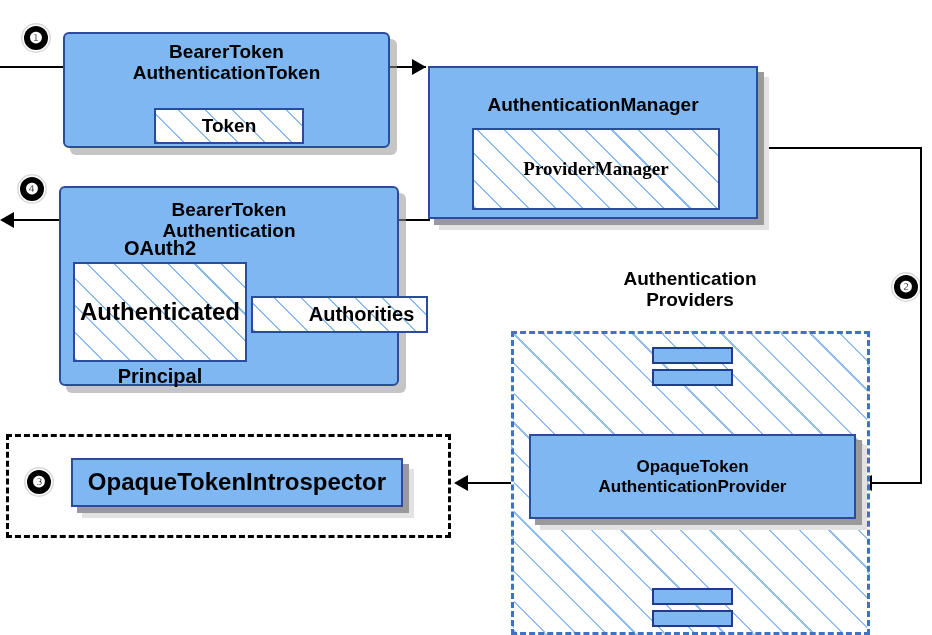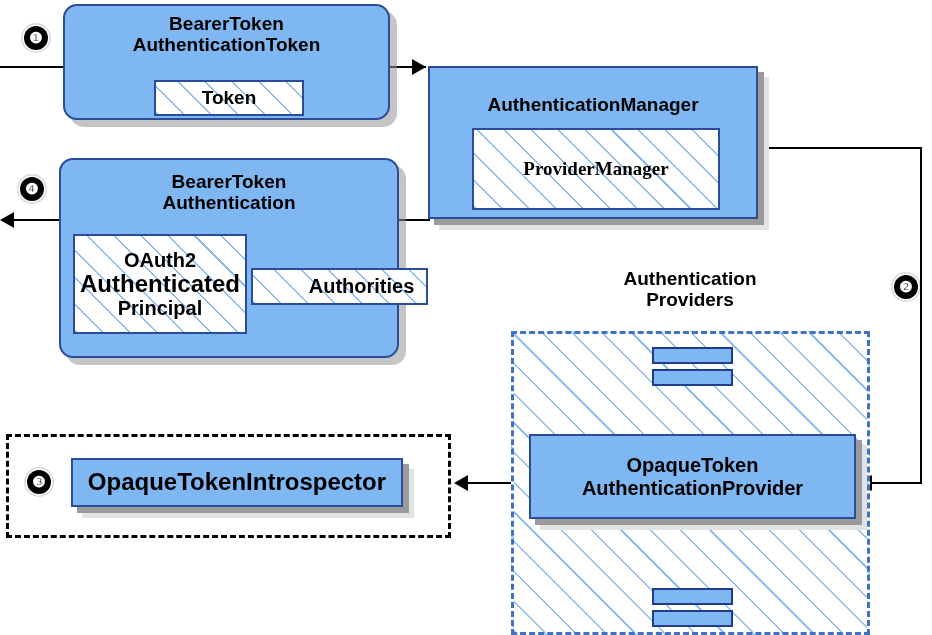--- a/index.html
+++ b/index.html
@@ -4,21 +4,21 @@
 <style>
   html,body{margin:0;padding:0;background:#ffffff;}
   body{font-family:"Liberation Sans",sans-serif;}
   #canvas{position:relative;width:932px;height:635px;background:#ffffff;overflow:hidden;}
 
   
   .node{position:absolute;box-sizing:border-box;display:flex;flex-direction:column;
         align-items:center;justify-content:flex-start;
         color:#000;font-weight:bold;text-align:center;line-height:1.12;}
   .fill-blue{background:#7FB7F2;border:2px solid #2A4C9B;}
-  .rounded{border-radius:14px;}
+  .rounded{border-radius:6px;margin-top:28px;}
   .shadow-soft{box-shadow:7px 7px 0 0 rgba(150,150,150,.55);}
   .shadow-hard{box-shadow:6px 6px 0 0 #9a9a9a, 11px 11px 0 0 #e2e2e2;}
 
   
   .hatch{
     background-color:#ffffff;
     background-image:repeating-linear-gradient(45deg,
        rgba(120,175,235,.85) 0px, rgba(120,175,235,.85) 1.5px,
        rgba(0,0,0,0) 1.5px, rgba(0,0,0,0) 19px);
     border:2px solid #2A4C9B;
@@ -101,21 +101,21 @@
     <div class="hatch" style="position:absolute;left:42px;top:60px;width:244px;height:78px;display:flex;align-items:center;justify-content:center;font-family:Liberation Serif, serif;">
       <span style="font-size:19px;">ProviderManager</span>
     </div>
   </div>
 
   <div class="node fill-blue rounded shadow-soft" style="left:59px;top:158px;width:340px;height:200px;padding-top:11px;font-size:19px;">
     <div class="title">BearerToken</div>
     <div class="title">Authentication</div>
 
     <div class="hatch" style="position:absolute;left:12px;top:74px;width:170px;height:96px;display:flex;flex-direction:column;
-                align-items:center;justify-content:center;line-height:1.1;">
+                align-items:center;justify-content:center;line-height:1.1;gap:40px;">
       <span style="font-size:20px;">OAuth2</span>
       <span style="font-size:24px;">Authenticated</span>
       <span style="font-size:20px;">Principal</span>
     </div>
 
     <div class="hatch" style="position:absolute;left:190px;top:108px;width:129px;height:33px;display:flex;align-items:center;justify-content:center;padding-left:44px;">
       <span style="font-size:20px;">Authorities</span>
     </div>
   </div>
 
@@ -123,21 +123,21 @@
     <div class="title">Authentication</div>
     <div class="title">Providers</div>
   </div>
 
   <div class="bar" style="left:652px;top:347px;width:81px;height:17px;"></div>
   <div class="bar" style="left:652px;top:369px;width:81px;height:17px;"></div>
 
   <div class="bar" style="left:652px;top:588px;width:81px;height:17px;"></div>
   <div class="bar" style="left:652px;top:610px;width:81px;height:17px;"></div>
 
-  <div class="node fill-blue shadow-hard" style="left:529px;top:434px;width:327px;height:85px;justify-content:center;font-size:20px;">
+  <div class="node fill-blue shadow-hard" style="left:529px;top:434px;width:327px;height:85px;justify-content:center;font-size:17px;">
     <div class="title">OpaqueToken</div>
     <div class="title">AuthenticationProvider</div>
   </div>
 
   <div class="node fill-blue shadow-hard" style="left:71px;top:458px;width:332px;height:49px;justify-content:center;font-size:24px;">
     <div class="title">OpaqueTokenIntrospector</div>
   </div>
 
   <div class="badge" style="left:24px;top:26px;">❶</div>
   <div class="badge" style="left:894px;top:275px;">❷</div>

